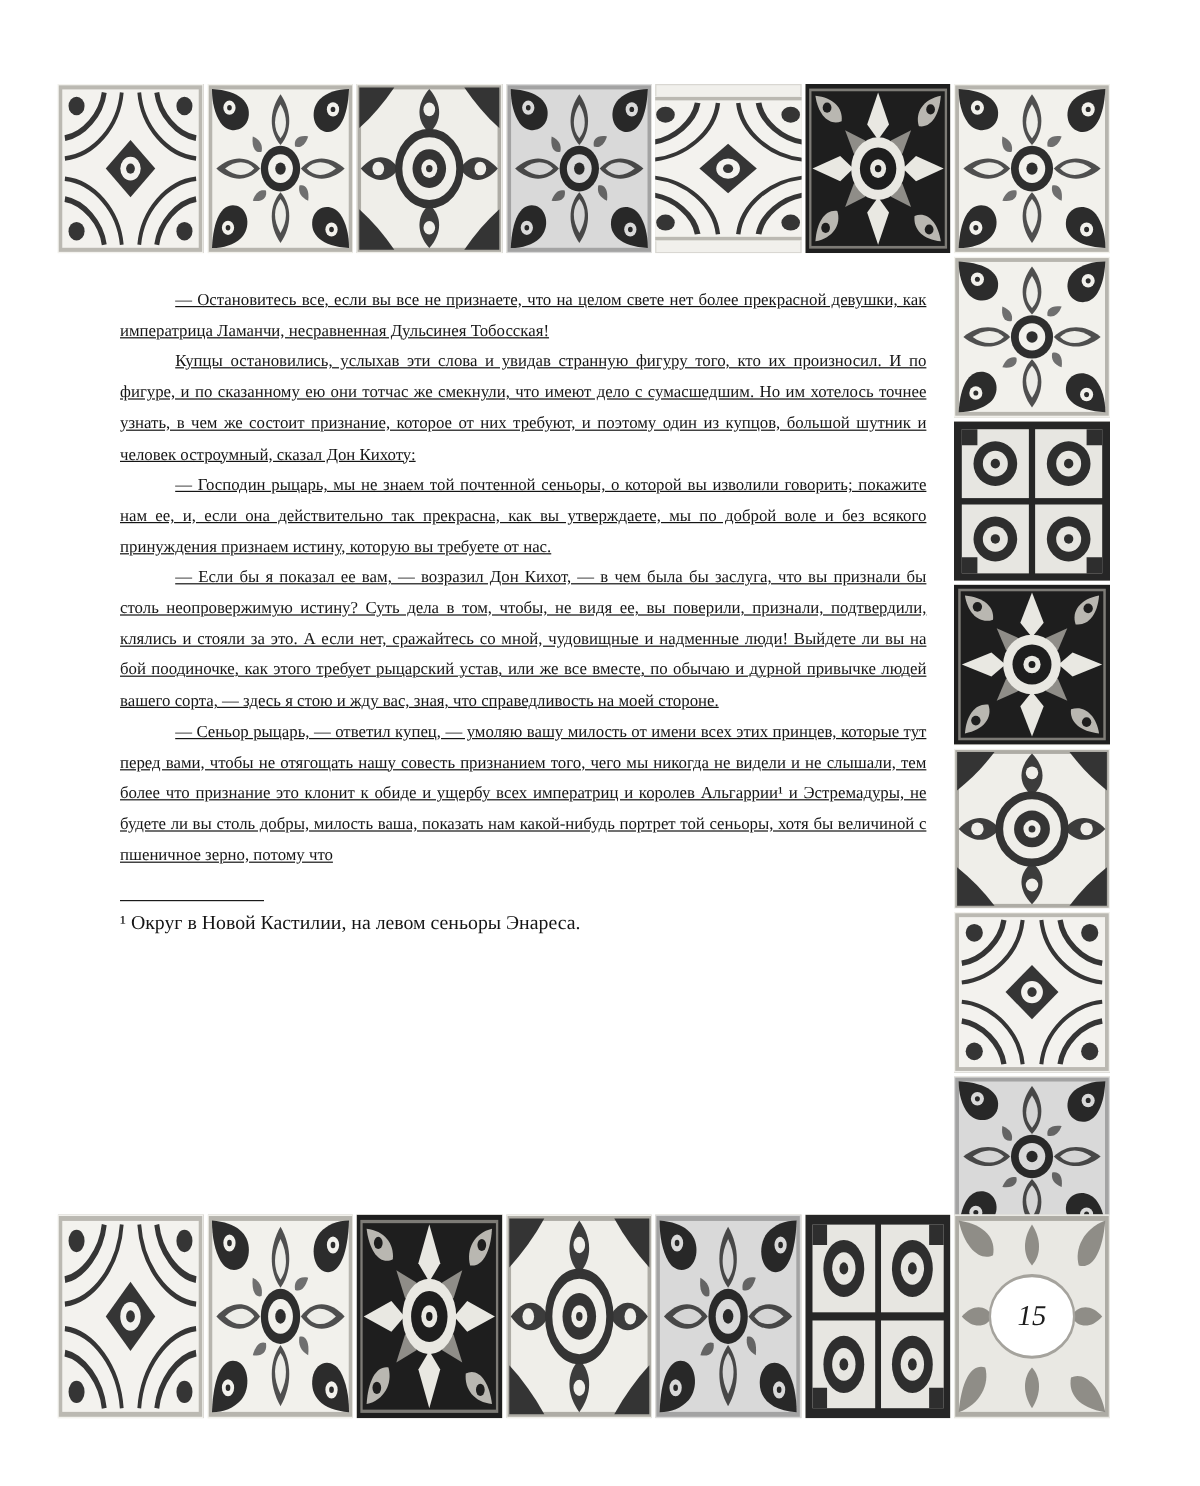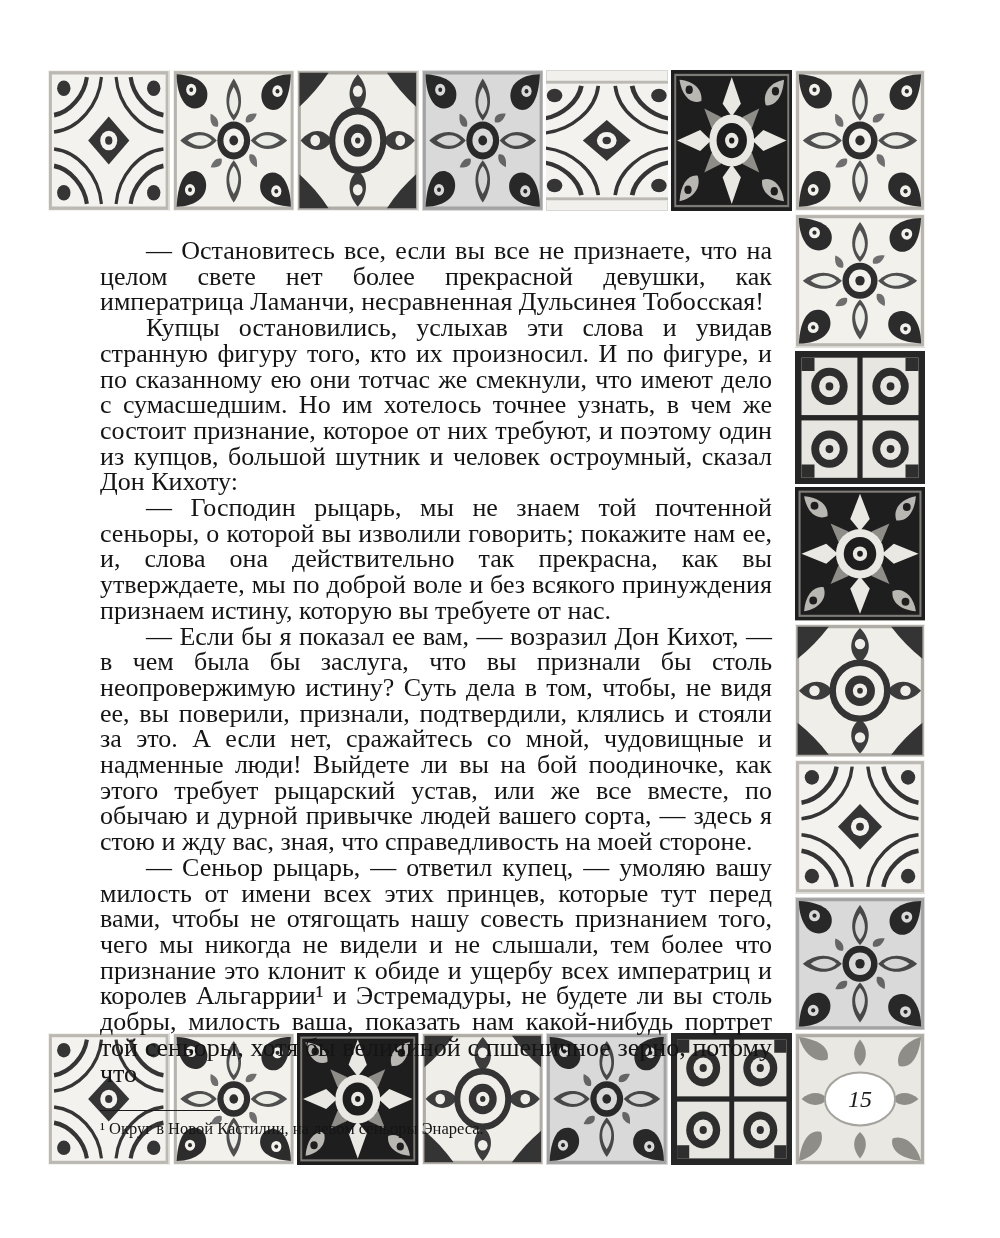--- a/index.html
+++ b/index.html
@@ -24,21 +24,21 @@
   
   .border-top, .border-bottom {
     position: absolute;
     left: 48px;
     width: 877px;
     display: grid;
     grid-template-columns: repeat(6, 1fr) 130px;
     gap: 3px;
   }
   .border-top    { top: 70px;   height: 141px; }
-  .border-bottom { top: 1033px; height: 132px; }
+  .border-bottom { top: 1012px; height: 170px; }
   .border-right {
     position: absolute;
     left: 795px;
     top: 214px;
     width: 130px;
     height: 816px;
     display: grid;
     grid-template-rows: repeat(6, 1fr);
     gap: 3px;
   }
@@ -69,24 +69,25 @@
   
   .text-column {
     position: absolute;
     left: 100px;
     top: 238px;
     width: 672px;
     color: #151515;
   }
   .text-column p.body-par {
     margin: 0;
-    font-size: 26px;
+    font-size: 14px;
     line-height: 25.7px;
     text-align: justify;
     text-indent: 46px;
+    text-decoration: underline;
   }
   .footnote {
     margin-top: 24px;
   }
   .footnote-rule {
     width: 120px;
     border-top: 1.6px solid #1a1a1a;
     margin-bottom: 7px;
   }
   .footnote p {
@@ -315,21 +316,21 @@
       <svg>
           <use href="#tF"></use>
         </svg>
       <div class="page-num">15</div>
     </div>
   </div>
 
   <div class="text-column">
     <p class="body-par">— Остановитесь все, если вы все не признаете, что на целом свете нет более прекрасной девушки, как императрица Ламанчи, несравненная Дульсинея Тобосская!</p>
     <p class="body-par">Купцы остановились, услыхав эти слова и увидав странную фигуру того, кто их произносил. И по фигуре, и по сказанному ею они тотчас же смекнули, что имеют дело с сумасшедшим. Но им хотелось точнее узнать, в чем же состоит признание, которое от них требуют, и поэтому один из купцов, большой шутник и человек остроумный, сказал Дон Кихоту:</p>
-    <p class="body-par">— Господин рыцарь, мы не знаем той почтенной сеньоры, о которой вы изволили говорить; покажите нам ее, и, слова она действительно так прекрасна, как вы утверждаете, мы по доброй воле и без всякого принуждения признаем истину, которую вы требуете от нас.</p>
+    <p class="body-par">— Господин рыцарь, мы не знаем той почтенной сеньоры, о которой вы изволили говорить; покажите нам ее, и, если она действительно так прекрасна, как вы утверждаете, мы по доброй воле и без всякого принуждения признаем истину, которую вы требуете от нас.</p>
     <p class="body-par">— Если бы я показал ее вам, — возразил Дон Кихот, — в чем была бы заслуга, что вы признали бы столь неопровержимую истину? Суть дела в том, чтобы, не видя ее, вы поверили, признали, подтвердили, клялись и стояли за это. А если нет, сражайтесь со мной, чудовищные и надменные люди! Выйдете ли вы на бой поодиночке, как этого требует рыцарский устав, или же все вместе, по обычаю и дурной привычке людей вашего сорта, — здесь я стою и жду вас, зная, что справедливость на моей стороне.</p>
     <p class="body-par">— Сеньор рыцарь, — ответил купец, — умоляю вашу милость от имени всех этих принцев, которые тут перед вами, чтобы не отягощать нашу совесть признанием того, чего мы никогда не видели и не слышали, тем более что признание это клонит к обиде и ущербу всех императриц и королев Альгаррии¹ и Эстремадуры, не будете ли вы столь добры, милость ваша, показать нам какой-нибудь портрет той сеньоры, хотя бы величиной с пшеничное зерно, потому что</p>
 
     <div class="footnote">
       <div class="footnote-rule"></div>
       <p>¹ Округ в Новой Кастилии, на левом сеньоры Энареса.</p>
     </div>
   </div>
 
 </div>

